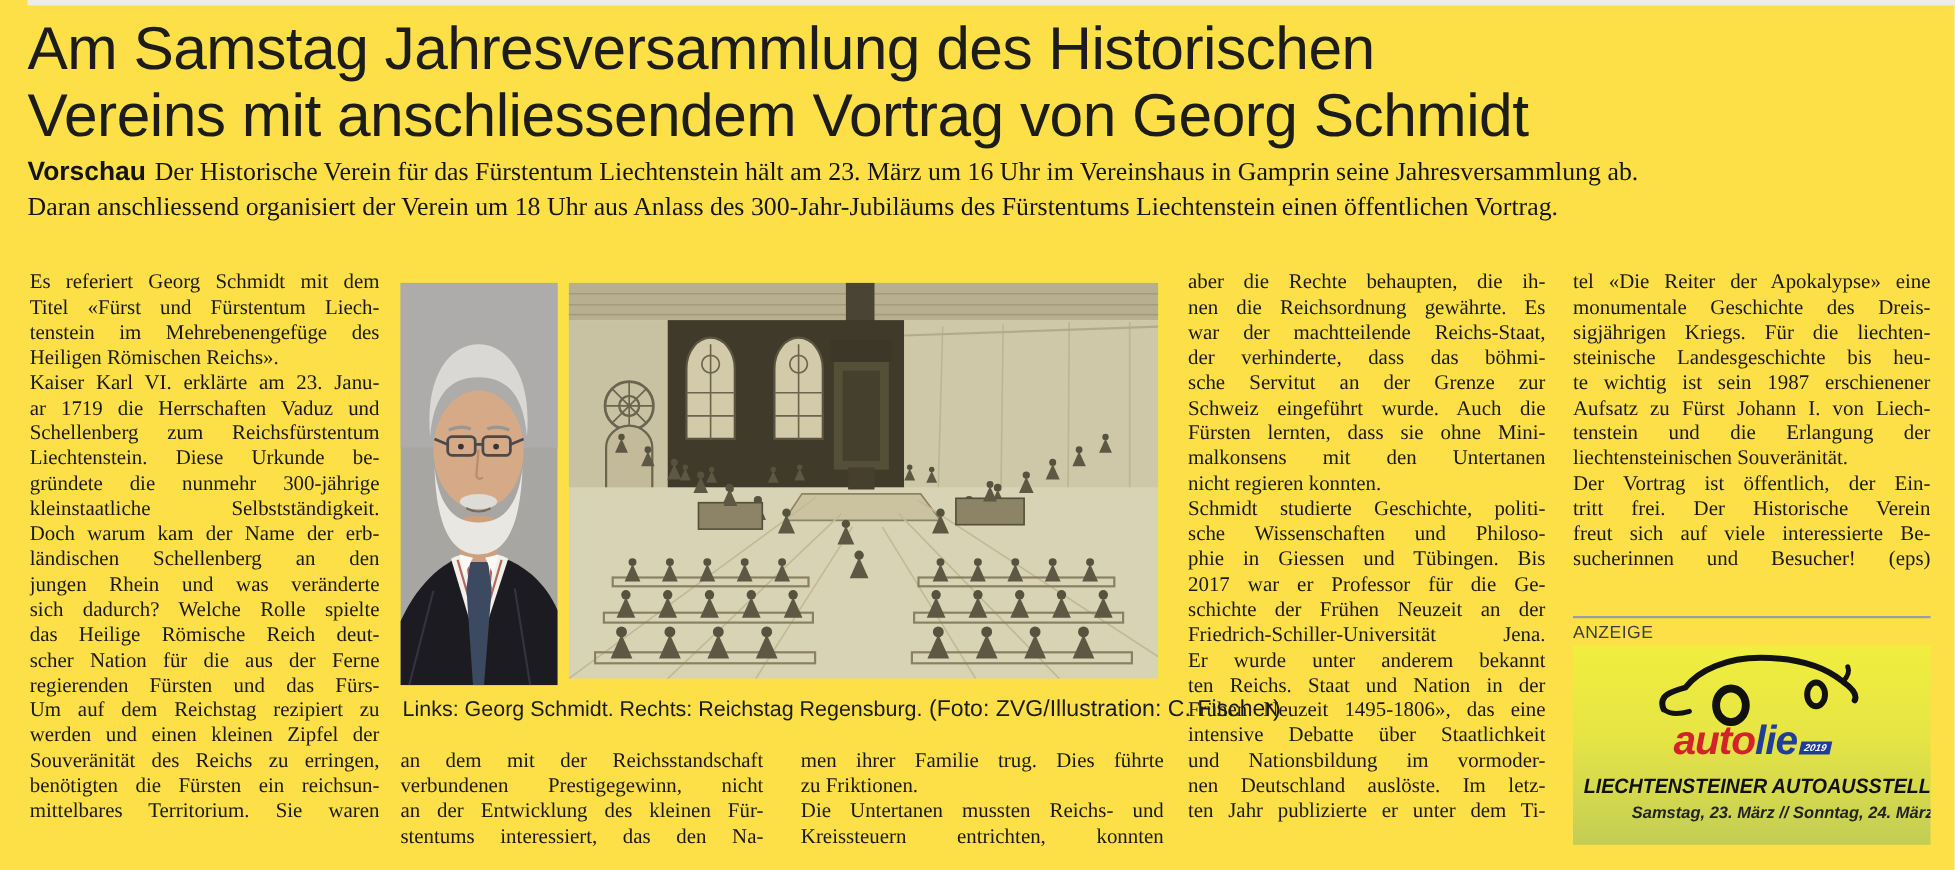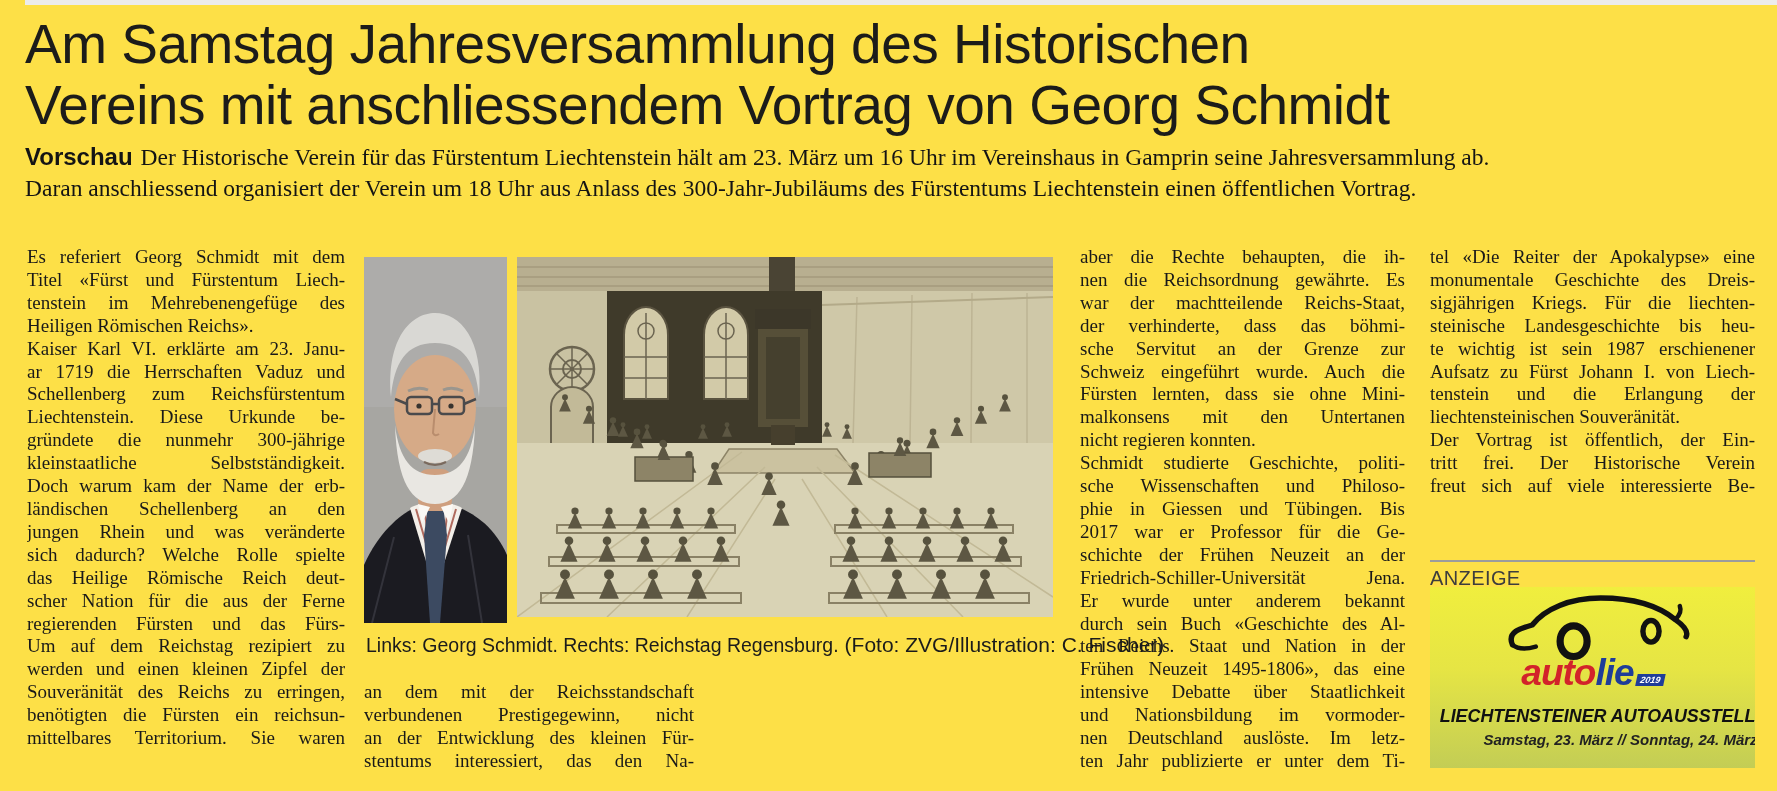--- a/index.html
+++ b/index.html
@@ -19,21 +19,21 @@
   .col3{left:728px;top:681px;width:330px;}
   .col4{left:1080px;top:246px;width:325px;}
   .col5{left:1430px;top:246px;width:325px;}
   .photo{left:364px;top:257px;width:143px;height:366px;}
   .illu{left:517px;top:257px;width:536px;height:360px;}
   .photo svg,.illu svg{display:block;width:100%;height:100%;}
   .caption{left:366px;top:633px;width:690px;font-family:"Liberation Sans",sans-serif;
            font-size:19.5px;color:#1b1b1b;white-space:nowrap;}
   .caption .credit{font-size:21px;margin-left:6px;}
   .ad-rule{left:1430px;top:560px;width:325px;height:2px;background:#9c9c9c;}
-  .ad-label{left:1430px;top:567px;font-family:"Liberation Sans",sans-serif;font-size:20px;
+  .ad-label{left:1430px;top:567px;font-family:"Liberation Sans",sans-serif;font-size:16px;
             letter-spacing:0.4px;color:#3d3d3d;}
   .ad-box{left:1430px;top:587px;width:325px;height:181px;
           background:linear-gradient(180deg,#f0ee3e 0%,#e6e544 45%,#c3cd55 100%);
           overflow:hidden;}
   .ad-car{position:absolute;left:62px;top:2px;width:210px;height:72px;}
   .ad-logo{position:absolute;left:0;top:66px;width:100%;text-align:center;
            font-family:"Liberation Sans",sans-serif;font-weight:700;font-style:italic;
            font-size:37px;letter-spacing:-1px;line-height:40px;}
   .ad-logo .p1{color:#d2232a;}
   .ad-logo .p2{color:#1f3d99;}
@@ -87,57 +87,63 @@
       <div class="jline">Souveränität des Reichs zu erringen,</div>
       <div class="jline">benötigten die Fürsten ein reichsun-</div>
       <div class="jline">mittelbares Territorium. Sie waren</div>
     </div>
   <div class="abs col col2">
       <div class="jline">an dem mit der Reichsstandschaft</div>
       <div class="jline">verbundenen Prestigegewinn, nicht</div>
       <div class="jline">an der Entwicklung des kleinen Für-</div>
       <div class="jline">stentums interessiert, das den Na-</div>
     </div>
+  <div class="abs col col3">
+      <div class="jline">men ihrer Familie trug. Dies führte</div>
+      <div class="jline pl">zu Friktionen.</div>
+      <div class="jline">Die Untertanen mussten Reichs- und</div>
+      <div class="jline">Kreissteuern entrichten, konnten</div>
+    </div>
   <div class="abs col col4">
       <div class="jline">aber die Rechte behaupten, die ih-</div>
       <div class="jline">nen die Reichsordnung gewährte. Es</div>
       <div class="jline">war der machtteilende Reichs-Staat,</div>
       <div class="jline">der verhinderte, dass das böhmi-</div>
       <div class="jline">sche Servitut an der Grenze zur</div>
       <div class="jline">Schweiz eingeführt wurde. Auch die</div>
       <div class="jline">Fürsten lernten, dass sie ohne Mini-</div>
       <div class="jline">malkonsens mit den Untertanen</div>
       <div class="jline pl">nicht regieren konnten.</div>
       <div class="jline">Schmidt studierte Geschichte, politi-</div>
       <div class="jline">sche Wissenschaften und Philoso-</div>
       <div class="jline">phie in Giessen und Tübingen. Bis</div>
       <div class="jline">2017 war er Professor für die Ge-</div>
       <div class="jline">schichte der Frühen Neuzeit an der</div>
       <div class="jline">Friedrich-Schiller-Universität Jena.</div>
       <div class="jline">Er wurde unter anderem bekannt</div>
-      <div class="jline">durch sein Buch «Geschichte des Al-</div>
       <div class="jline">ten Reichs. Staat und Nation in der</div>
       <div class="jline">Frühen Neuzeit 1495-1806», das eine</div>
       <div class="jline">intensive Debatte über Staatlichkeit</div>
       <div class="jline">und Nationsbildung im vormoder-</div>
       <div class="jline">nen Deutschland auslöste. Im letz-</div>
       <div class="jline">ten Jahr publizierte er unter dem Ti-</div>
     </div>
   <div class="abs col col5">
       <div class="jline">tel «Die Reiter der Apokalypse» eine</div>
       <div class="jline">monumentale Geschichte des Dreis-</div>
       <div class="jline">sigjährigen Kriegs. Für die liechten-</div>
       <div class="jline">steinische Landesgeschichte bis heu-</div>
       <div class="jline">te wichtig ist sein 1987 erschienener</div>
       <div class="jline">Aufsatz zu Fürst Johann I. von Liech-</div>
       <div class="jline">tenstein und die Erlangung der</div>
       <div class="jline pl">liechtensteinischen Souveränität.</div>
       <div class="jline">Der Vortrag ist öffentlich, der Ein-</div>
       <div class="jline">tritt frei. Der Historische Verein</div>
       <div class="jline">freut sich auf viele interessierte Be-</div>
+      <div class="jline">sucherinnen und Besucher! (eps)</div>
     </div>
 
   <div class="abs photo">
     <svg viewBox="0 0 143 366" preserveAspectRatio="none">
       <rect width="143" height="366" fill="#a7a6a2"></rect>
       <rect width="143" height="150" fill="#adacaa"></rect>
 
       <path d="M0,366 L0,308 C18,268 44,252 60,247 L84,247 C102,252 128,264 143,298 L143,366 Z" fill="#1b1b21"></path>
       <path d="M8,366 L30,280 M118,366 L104,278" stroke="#33333b" stroke-width="2" fill="none"></path>
 

